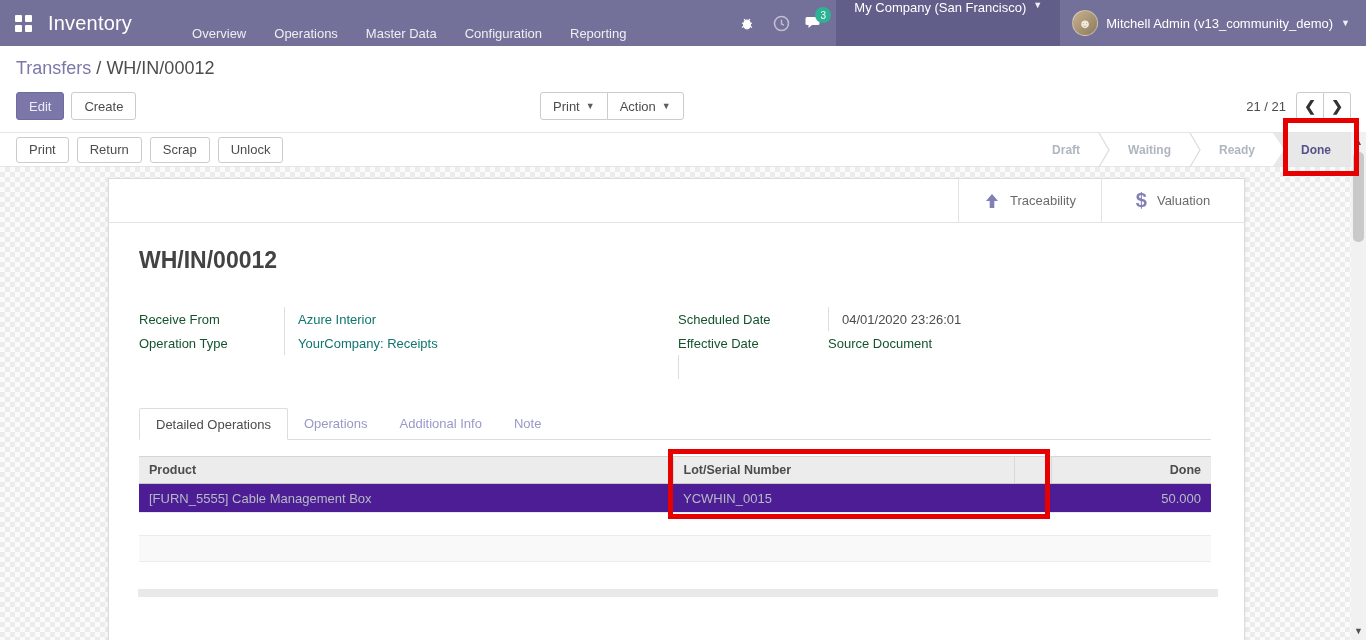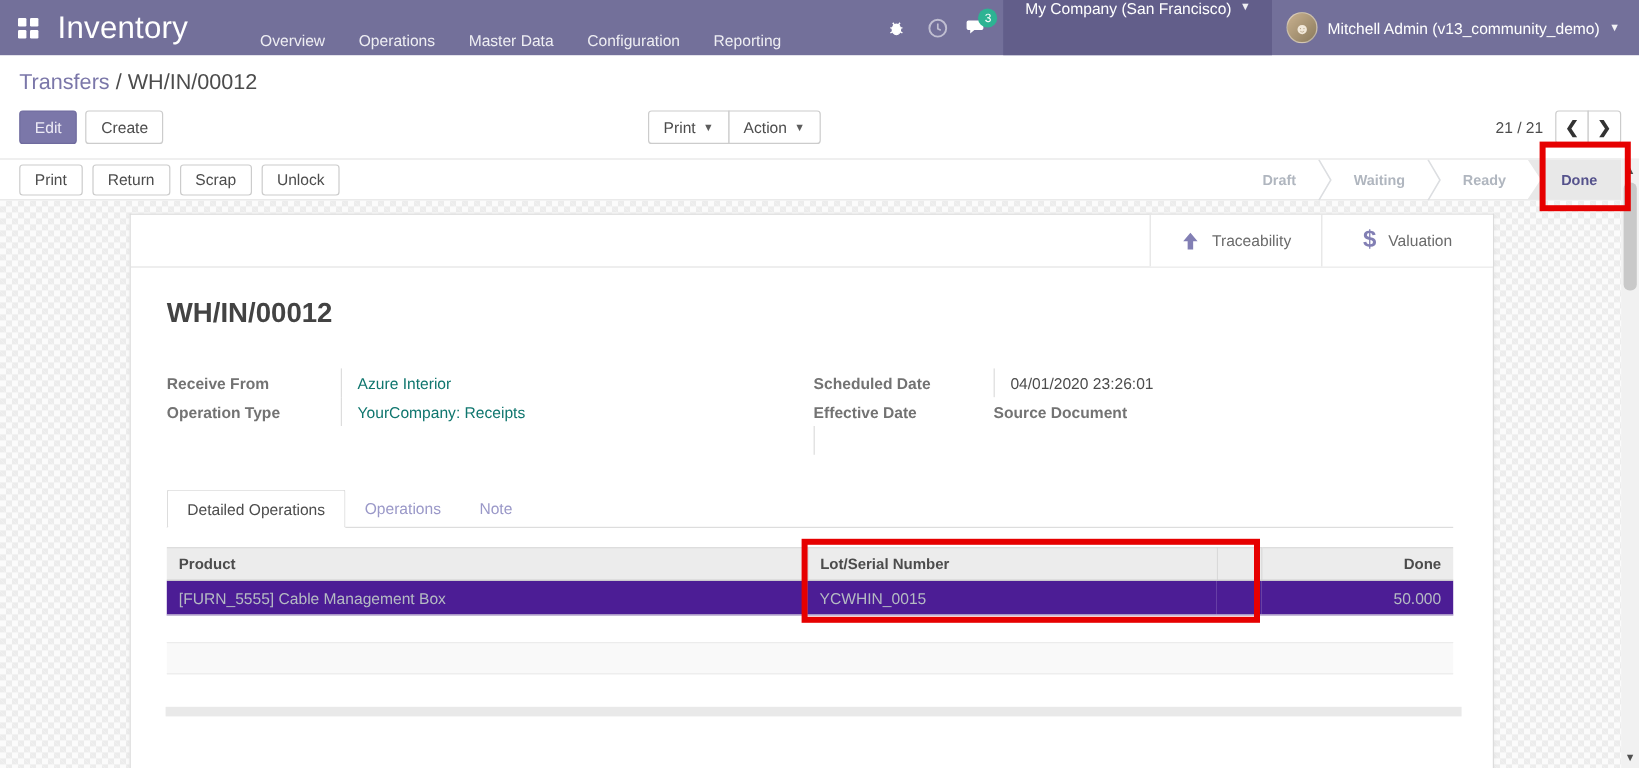--- a/index.html
+++ b/index.html
@@ -5,21 +5,21 @@
   * { margin:0; padding:0; box-sizing:border-box; }
   html,body { width:1366px; height:640px; }
   body { font-family:"Liberation Sans", sans-serif; font-size:13px; color:#4c4c4c; background:#fff; }
   #canvas { position:relative; width:1366px; height:640px; overflow:hidden; background:#fff; }
 
   
   .navbar { position:absolute; left:0; top:0; width:1366px; height:46px; background:#73709a; display:flex; align-items:stretch; z-index:30; }
   .apps-btn { width:46px; display:flex; align-items:center; justify-content:center; cursor:pointer; }
   .grid-ico { display:grid; grid-template-columns:7px 7px; grid-template-rows:7px 7px; gap:3px; }
   .grid-ico span { background:#fff; border-radius:1px; }
-  .app-name { color:#fff; font-size:26px; display:flex; align-items:center; padding:0 14px 0 2px; letter-spacing:.2px; }
+  .app-name { color:#fff; font-size:20px; display:flex; align-items:center; padding:0 14px 0 2px; letter-spacing:.2px; }
   .nav-menu { display:flex; align-items:stretch; margin-left:32px; }
   .nav-item { display:flex; align-items:center; padding:0 14px; color:rgba(255,255,255,.88); cursor:pointer;margin-top:21px; }
   .nav-right { margin-left:auto; display:flex; align-items:stretch; }
   .nav-ico { display:flex; align-items:center; justify-content:center; width:34px; cursor:pointer; position:relative; }
   .badge { position:absolute; top:7px; right:1px; min-width:16px; height:16px; border-radius:8px; background:#2db393; color:#fff; font-size:10px; display:flex; align-items:center; justify-content:center; padding:0 4px; }
   .company-block { background:#625e8a; display:flex; align-items:flex-start; padding:0 18px; color:#fff; cursor:pointer; gap:7px; margin-left:4px; }
   .user-block { display:flex; align-items:center; padding:0 16px 0 12px; color:#fff; cursor:pointer; gap:8px; }
   .avatar { width:26px; height:26px; border-radius:50%; background:linear-gradient(135deg,#c9b18f,#8a7a5c); border:1px solid rgba(255,255,255,.4); display:flex; align-items:center; justify-content:center; color:#f2e9da; font-size:13px; }
   .caret { font-size:9px; opacity:.9; }
 
@@ -59,21 +59,21 @@
 
   
   .sheet { position:absolute; left:108px; top:178px; width:1137px; height:462px; background:#fff; border:1px solid #dcdcdc; border-bottom:none; box-shadow:0 1px 4px rgba(0,0,0,.08); z-index:5; }
   .btnbox { position:absolute; left:0; top:0; width:100%; height:44px; border-bottom:1px solid #e3e3e3; display:flex; justify-content:flex-end; }
   .stat-btn { width:143px; height:100%; border-left:1px solid #e3e3e3; display:flex; align-items:center; justify-content:center; gap:10px; color:#6b6b6b; cursor:pointer; background:#fff; font-size:13px; }
   .stat-ico { color:#827fb4; font-size:18px; display:flex; align-items:center; }
   .doc-title { position:absolute; left:30px; top:68px; font-size:23px; font-weight:bold; color:#434343; }
 
   .fgroup { position:absolute; display:grid; grid-template-columns:145px 1fr; }
   .fgroup.right { grid-template-columns:150px 1fr; }
-  .frow-label { font-weight:bold; color:#737373; height:24px; display:flex; align-items:center; }
+  .frow-label { font-weight:normal; color:#14532d; height:24px; display:flex; align-items:center; }
   .frow-value { height:24px; display:flex; align-items:center; padding-left:13px; border-left:1px solid #ddd; color:#4c4c4c; }
   .frow-value.link { color:#0f766e; cursor:pointer; }
 
   .tabs { position:absolute; left:30px; top:229px; width:1072px; display:flex; border-bottom:1px solid #ddd; height:32px; }
   .tab { padding:0 16px; display:flex; align-items:center; color:#9a98c8; cursor:pointer; font-size:13px; }
   .tab.active { background:#fff; border:1px solid #ddd; border-bottom:1px solid #fff; margin-bottom:-1px; color:#4c4c4c; border-radius:2px 2px 0 0; }
 
   table.olist { position:absolute; left:30px; top:277px; width:1072px; border-collapse:collapse; table-layout:fixed; }
   .olist th { background:#ececec; border-top:1px solid #d5d5d5; border-bottom:1px solid #cacaca; height:27px; font-size:12.5px; font-weight:bold; text-align:left; padding:0 10px; color:#4c4c4c; }
   .olist th.sep { border-right:1px solid #d9d9d9; }
@@ -234,20 +234,21 @@
       <div class="frow-label">Scheduled Date</div>
       <div class="frow-value">04/01/2020 23:26:01</div>
       <div class="frow-label">Effective Date</div>
       <div class="frow-label">Source Document</div>
       <div class="frow-value"></div>
     </div>
 
     <div class="tabs">
       <div class="tab active">Detailed Operations</div>
       <div class="tab">Operations</div>
+      <div class="tab">Additional Info</div>
       <div class="tab">Note</div>
     </div>
 
     <table class="olist">
       <colgroup>
           <col style="width:534px">
           <col style="width:341px">
           <col style="width:37px">
           <col style="width:160px">
         </colgroup>

